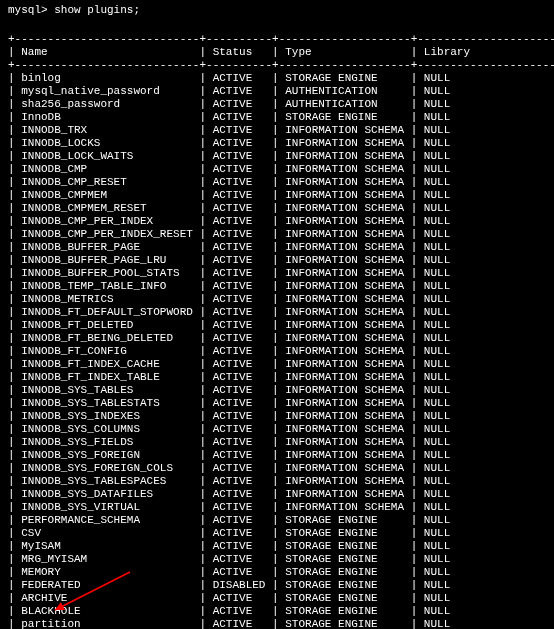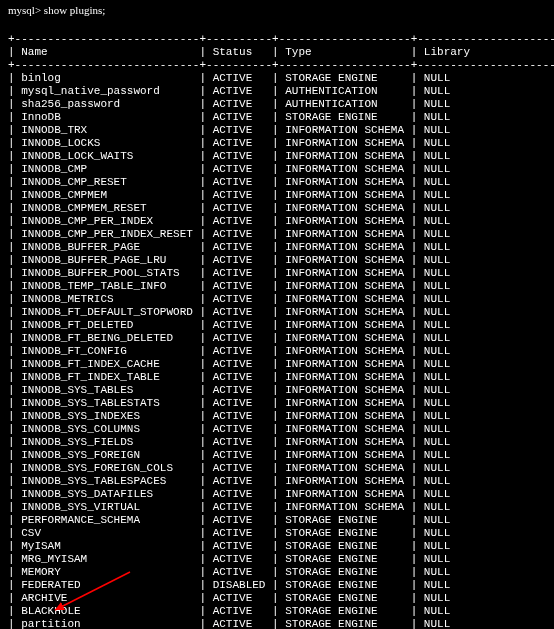--- a/index.html
+++ b/index.html
@@ -10,21 +10,20 @@
     font-family: "Courier New", monospace;
     font-size: 11px;
     line-height: 13px;
     width: 554px;
     box-sizing: border-box;
     position: relative;
   }
   .prompt-line {
     white-space: pre;
     margin-bottom: 16px;
-    font-family: Liberation Serif, serif;
   }
   .sep {
     white-space: pre;
   }
   .row {
     white-space: pre;
   }
   svg.arrow {
     position: absolute;
     left: 45px;

